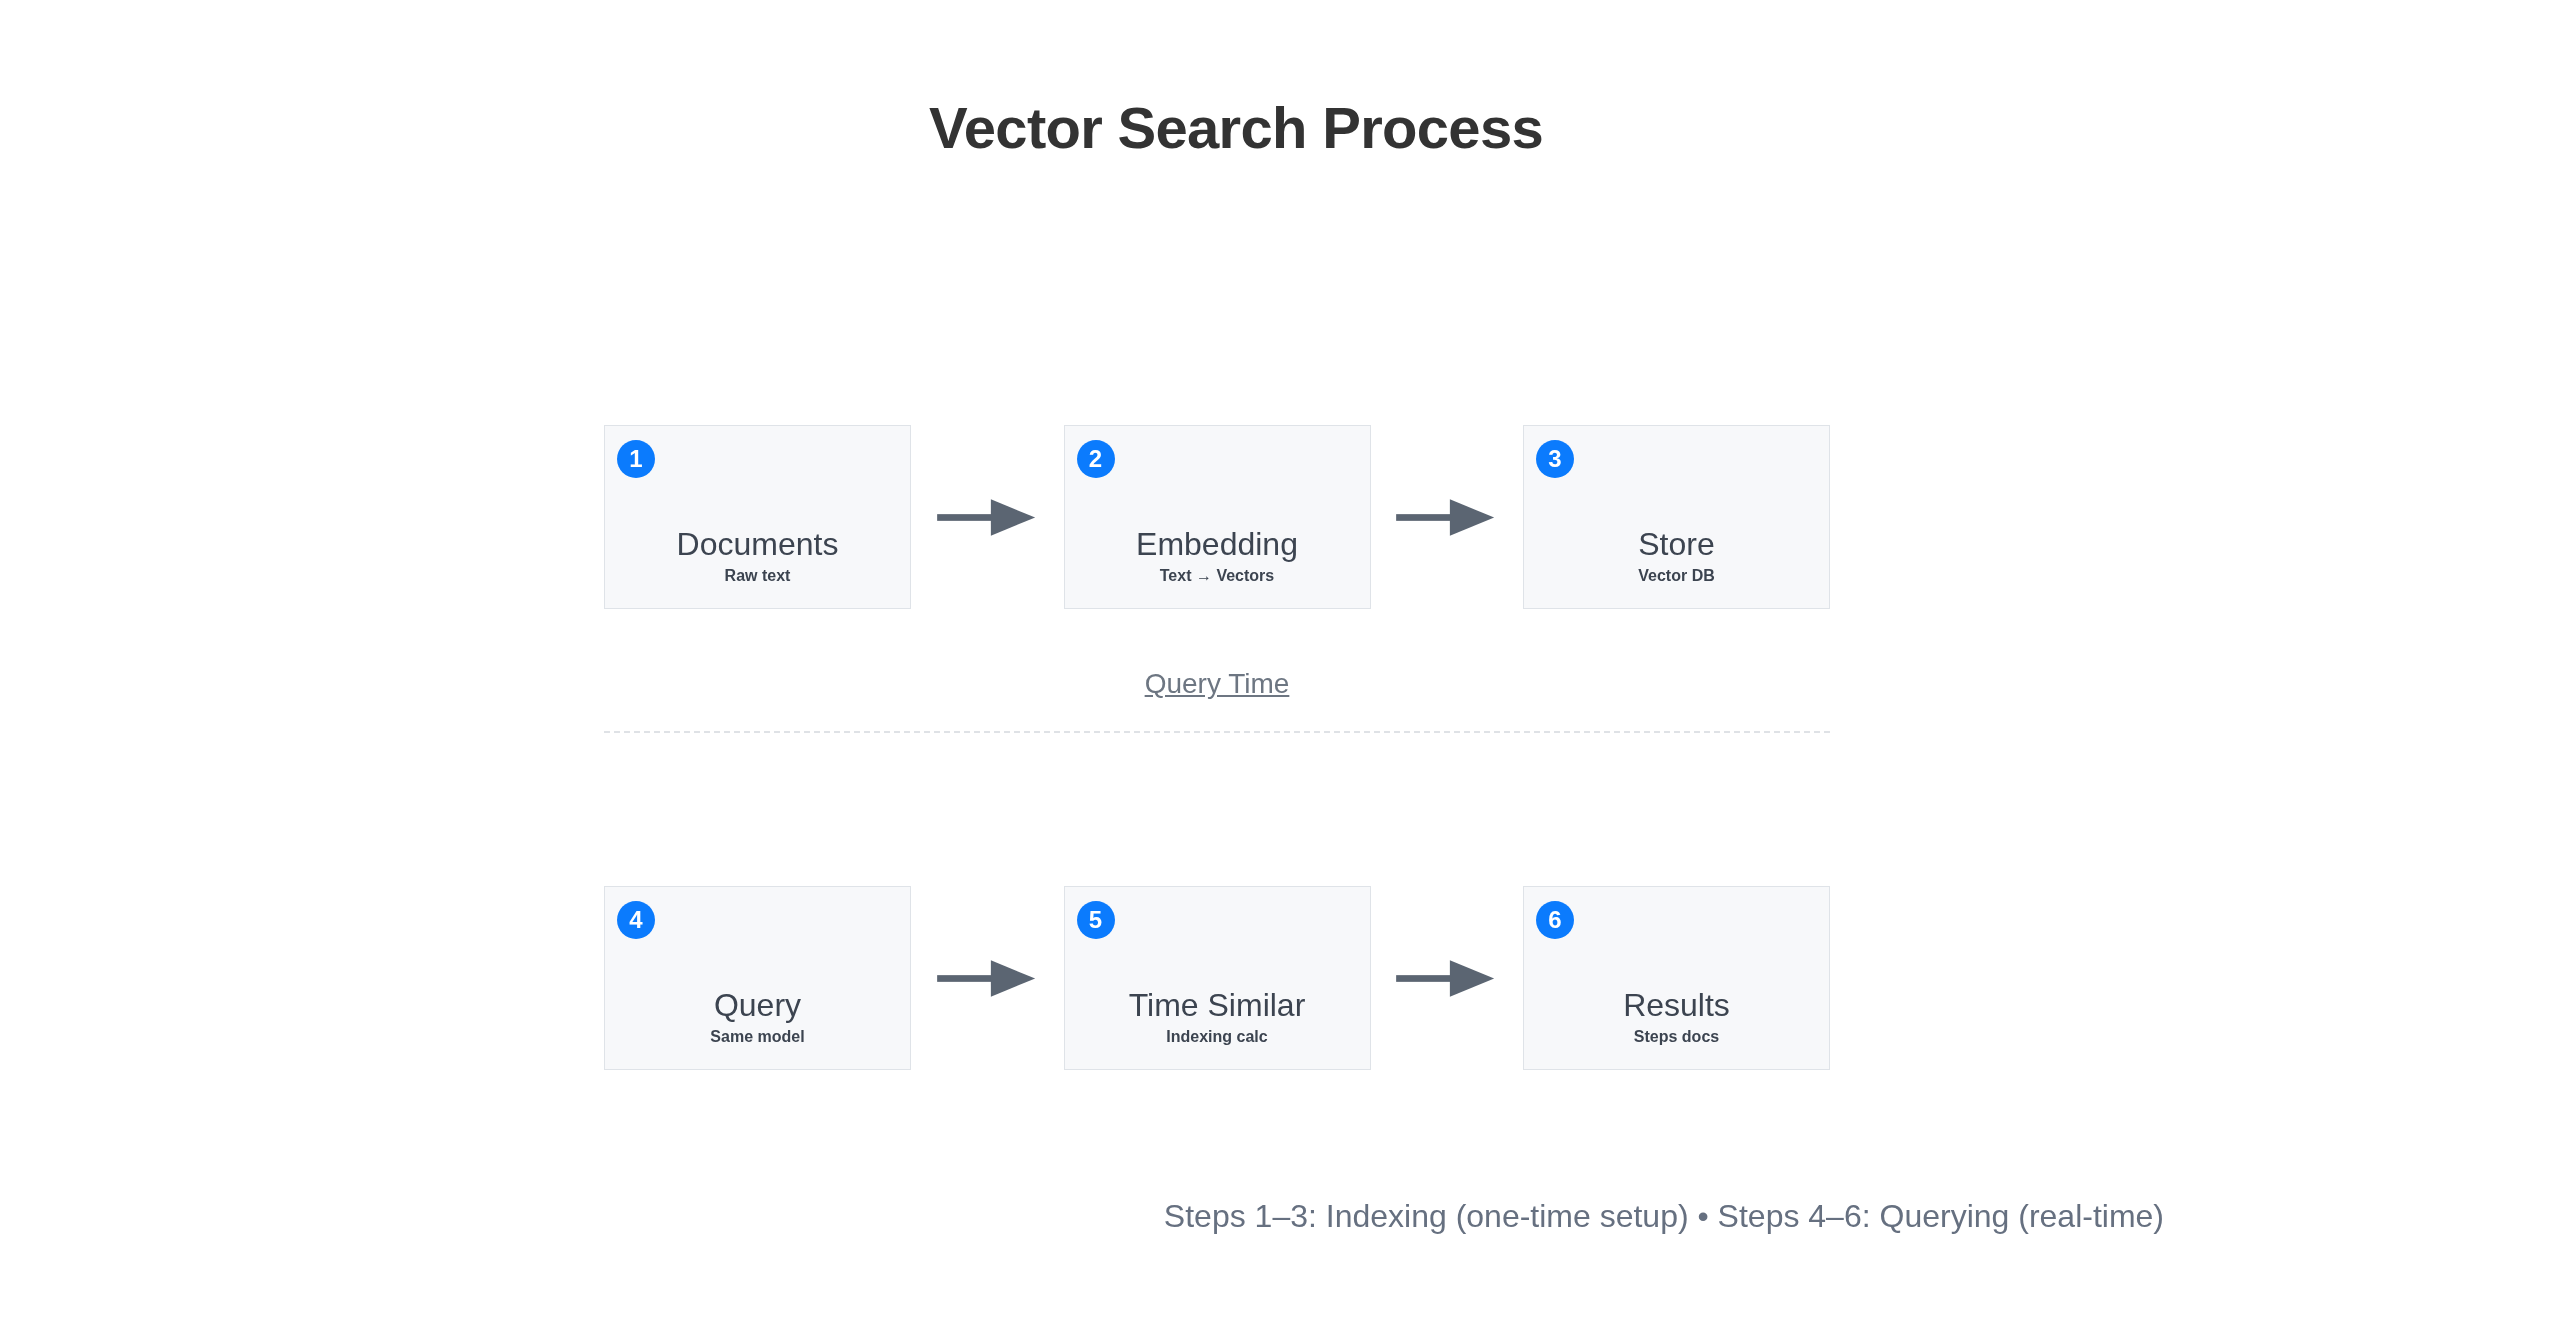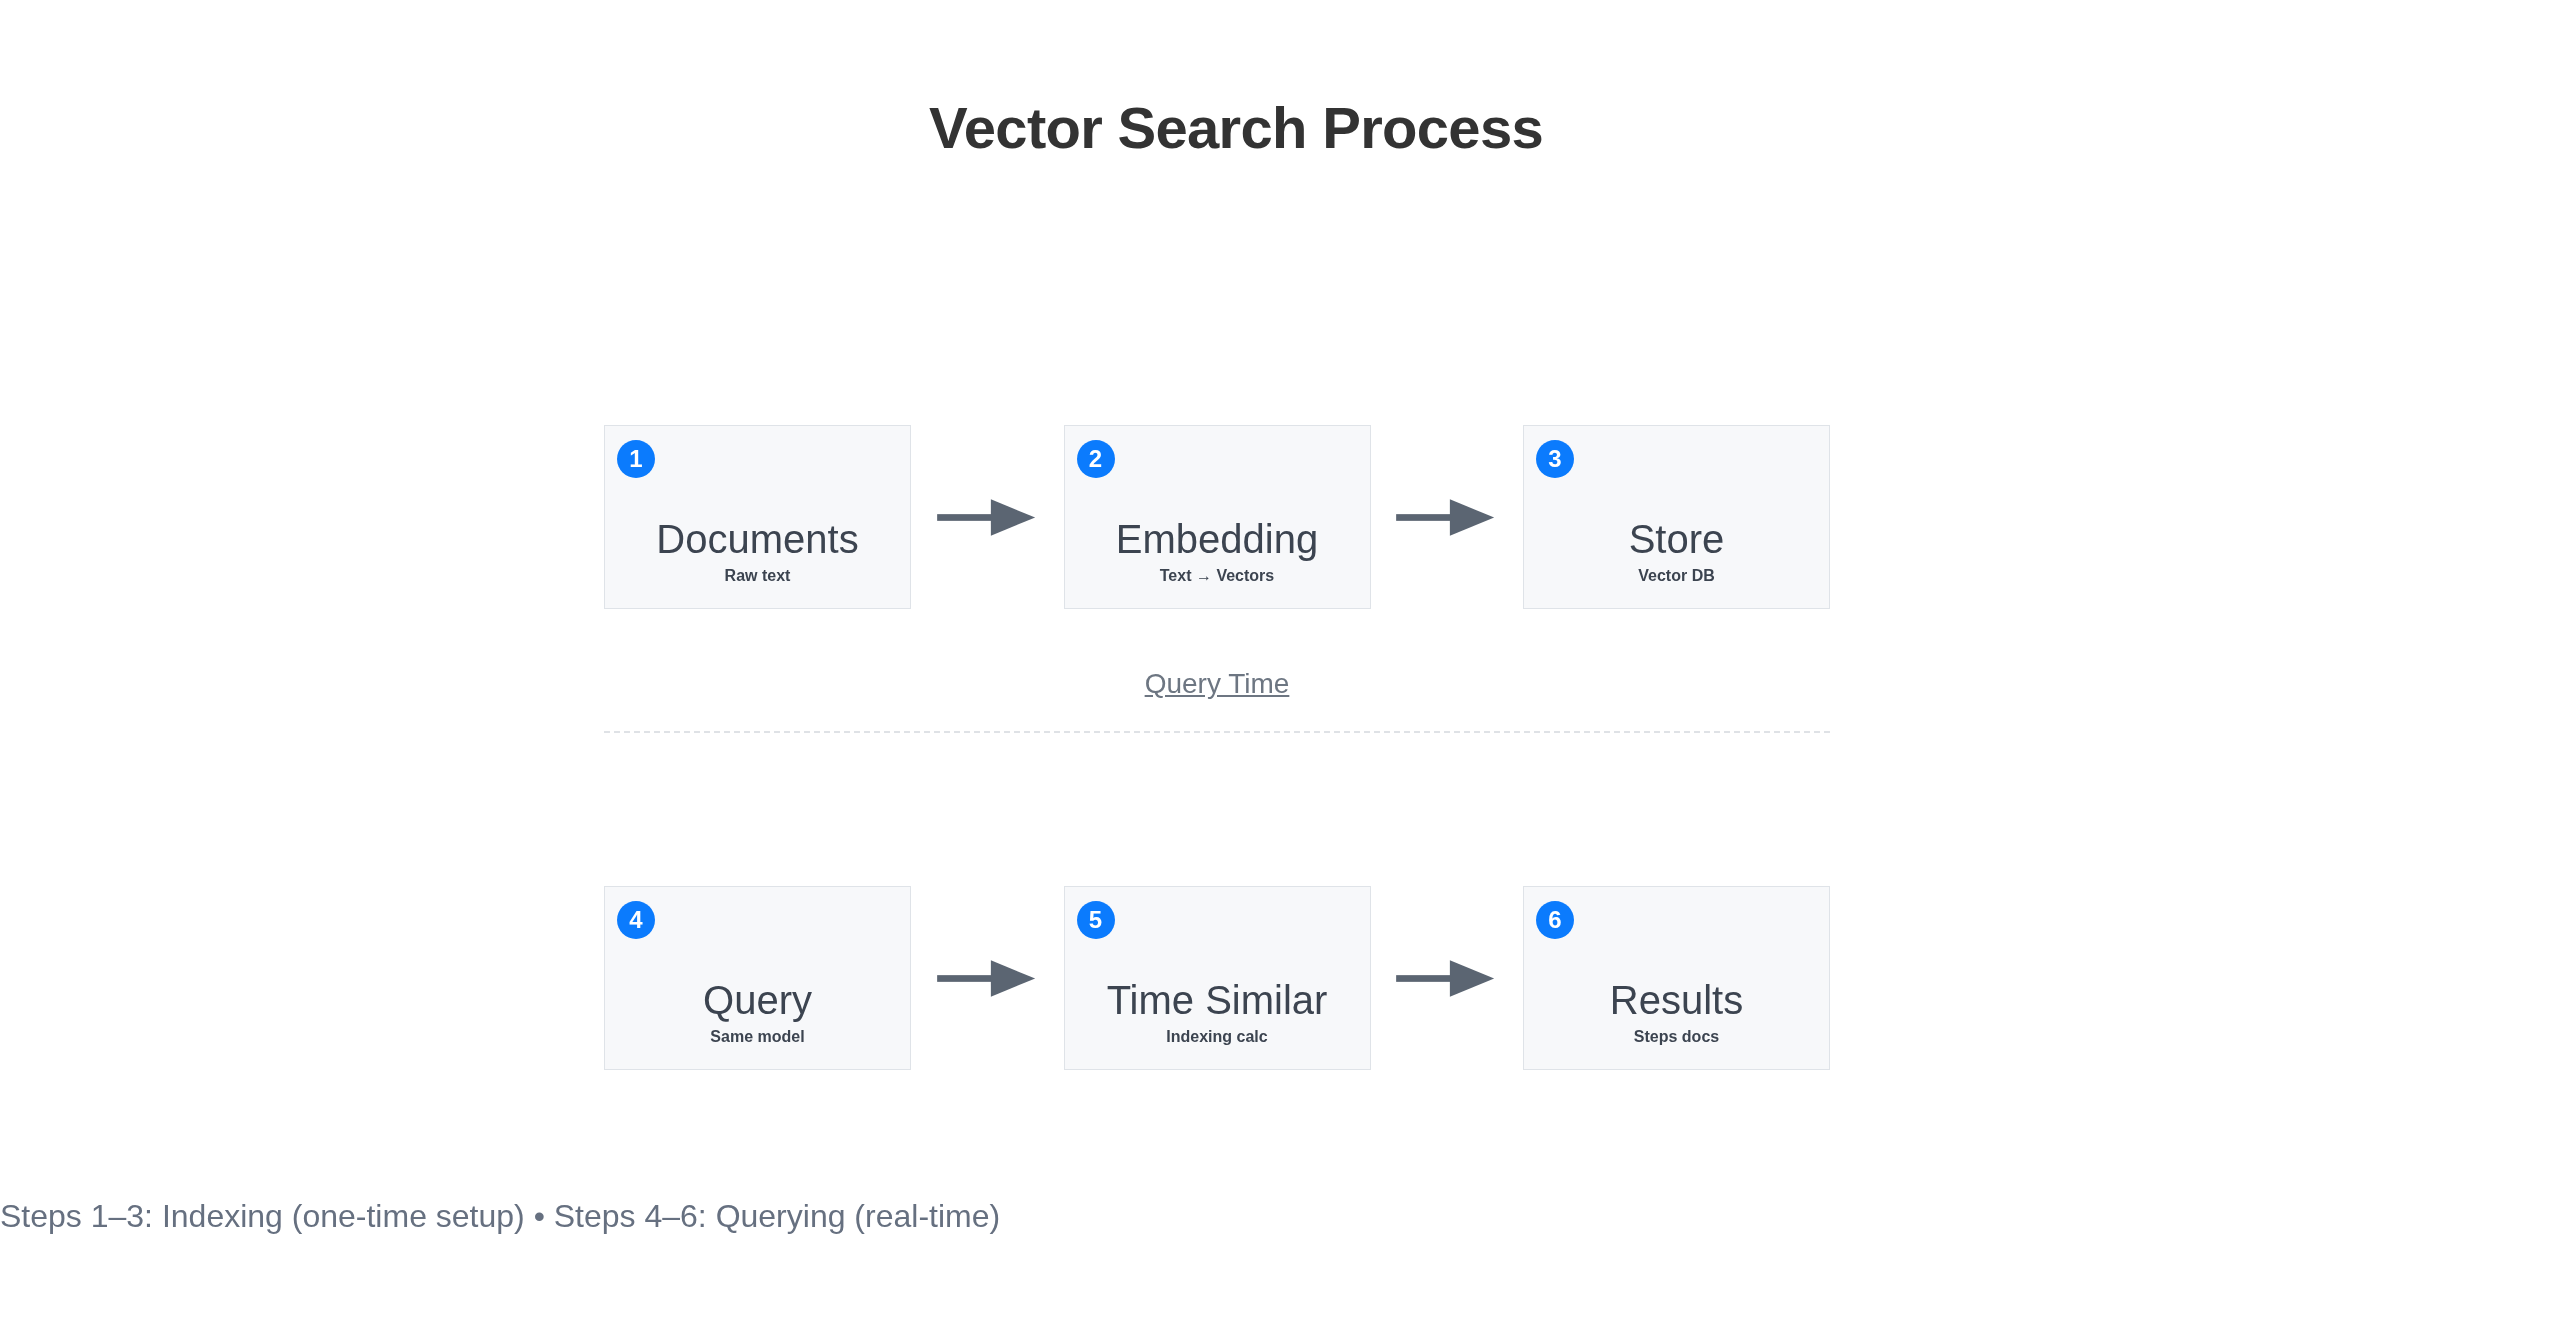--- a/index.html
+++ b/index.html
@@ -65,21 +65,21 @@
     border-radius: 50%;
     background: #0b7bfd;
     color: #ffffff;
     font-size: 24px;
     font-weight: bold;
     line-height: 38px;
     text-align: center;
   }
 
   .step-title {
-    font-size: 40px;
+    font-size: 32px;
     font-weight: normal;
     color: #3c4450;
     line-height: 1.08;
     margin-bottom: 6.7px;
     white-space: nowrap;
     text-align: center;
   }
 
   .step-subtitle {
     font-size: 16px;
@@ -116,23 +116,24 @@
     height: 0;
     border-top: 2.7px dashed #dfe2e6;
   }
 
   
   #footer-caption {
     position: absolute;
     top: 1198px;
     left: 0;
     width: 2128px;
-    text-align: left;
+    text-align: right;
     font-size: 32px;
     color: #667080;
+    padding-left: 36px;
   }
 </style>
 </head>
 <body>
 
 <div id="diagram-title">Vector Search Process</div>
 
 <div id="flow-row-indexing" class="flow-row">
 
   <div class="step-box">

